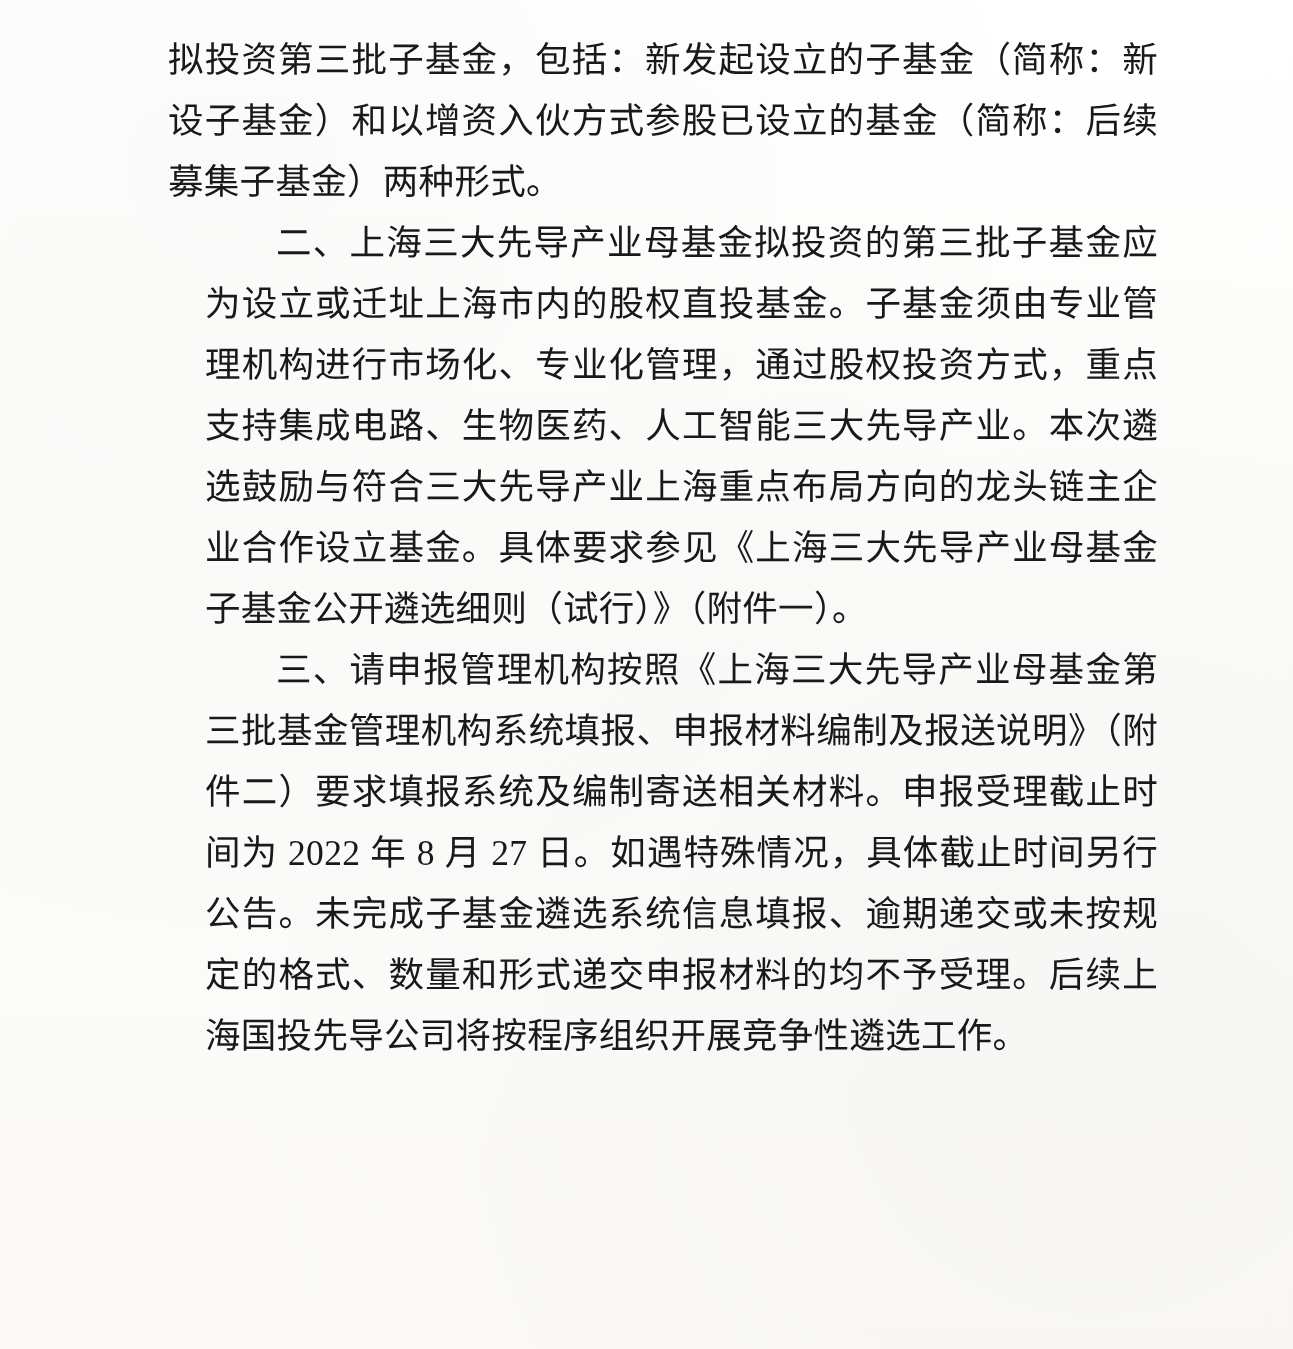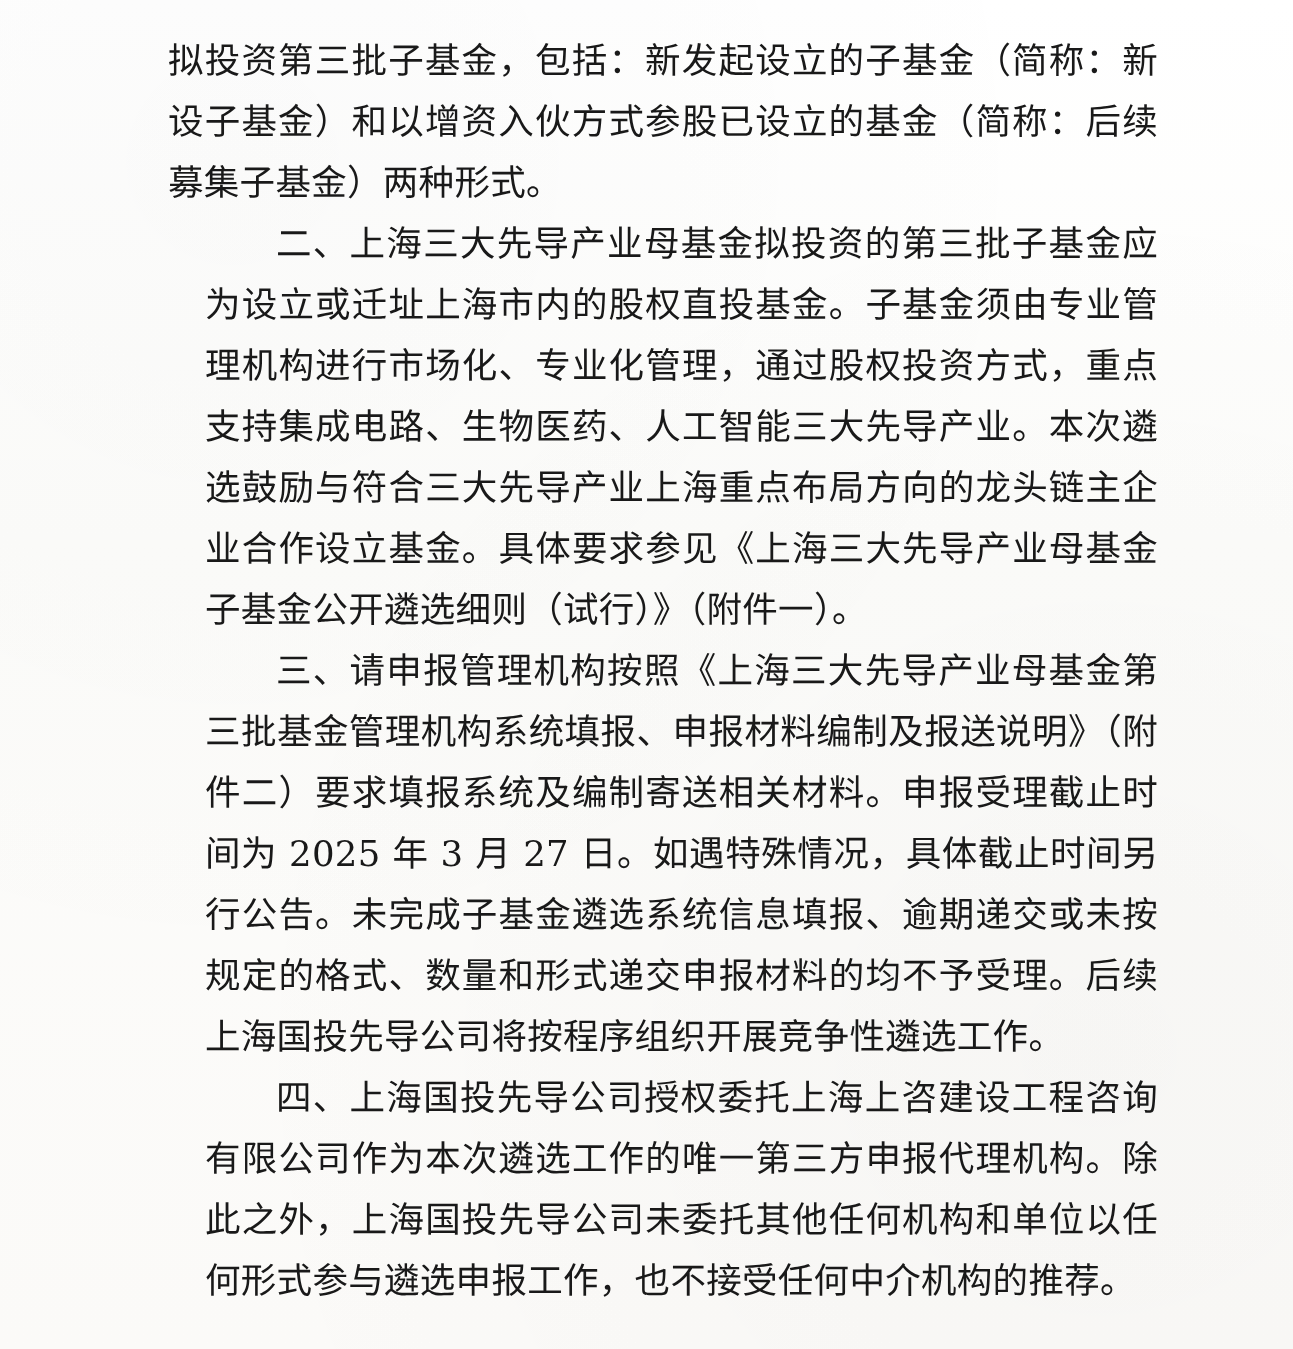--- a/index.html
+++ b/index.html
@@ -15,20 +15,21 @@
     overflow: hidden;
     font-family: "DejaVu Serif", "Liberation Serif", serif;
   }
   #page {
     position: absolute;
     left: 0;
     top: 0;
     width: 1293px;
     height: 1349px;
     background: #7dd3fc;
+    font-family: Liberation Serif, serif;
   }
   
   #page::before {
     content: "";
     position: absolute;
     inset: 0;
     background:
       radial-gradient(circle at 18% 12%, rgba(0,0,0,0.015), rgba(0,0,0,0) 55%),
       radial-gradient(circle at 85% 78%, rgba(0,0,0,0.018), rgba(0,0,0,0) 60%),
       linear-gradient(180deg, #ffffff 0%, #fcfcfa 40%, #fbfaf8 100%);
@@ -63,16 +64,15 @@
     filter: contrast(1.02);
   }
 </style>
 </head>
 <body>
 
 <div id="page">
   <div id="doc-body" class="blk">
     <p class="para">拟投资第三批子基金，包括：新发起设立的子基金（简称：新设子基金）和以增资入伙方式参股已设立的基金（简称：后续募集子基金）两种形式。</p>
     <p class="para indent">二、上海三大先导产业母基金拟投资的第三批子基金应为设立或迁址上海市内的股权直投基金。子基金须由专业管理机构进行市场化、专业化管理，通过股权投资方式，重点支持集成电路、生物医药、人工智能三大先导产业。本次遴选鼓励与符合三大先导产业上海重点布局方向的龙头链主企业合作设立基金。具体要求参见《上海三大先导产业母基金子基金公开遴选细则（试行）》（附件一）。</p>
-    <p class="para indent">三、请申报管理机构按照《上海三大先导产业母基金第三批基金管理机构系统填报、申报材料编制及报送说明》（附件二）要求填报系统及编制寄送相关材料。申报受理截止时间为 2025 年 3 月 27 日。如遇特殊情况，具体截止时间另行公告。未完成子基金遴选系统信息填报、逾期递交或未按规定的格式、数量和形式递交申报材料的均不予受理。后续上海国投先导公司将按程序组织开展竞争性遴选工作。</p>
-    <p class="para indent">四、上海国投先导公司授权委托上海上咨建设工程咨询有限公司作为本次遴选工作的唯一第三方申报代理机构。除此之外，上海国投先导公司未委托其他任何机构和单位以任何形式参与遴选申报工作，也不接受任何中介机构的推荐。</p>
+    <p class="para indent">三、请申报管理机构按照《上海三大先导产业母基金第三批基金管理机构系统填报、申报材料编制及报送说明》（附件二）要求填报系统及编制寄送相关材料。申报受理截止时间为 2022 年 8 月 27 日。如遇特殊情况，具体截止时间另行公告。未完成子基金遴选系统信息填报、逾期递交或未按规定的格式、数量和形式递交申报材料的均不予受理。后续上海国投先导公司将按程序组织开展竞争性遴选工作。</p>
   </div>
 </div>
 
 </body></html>

